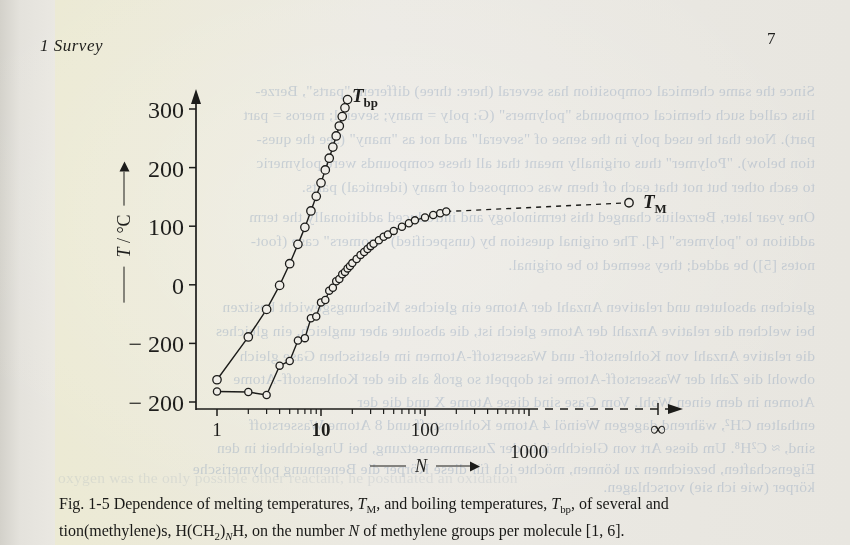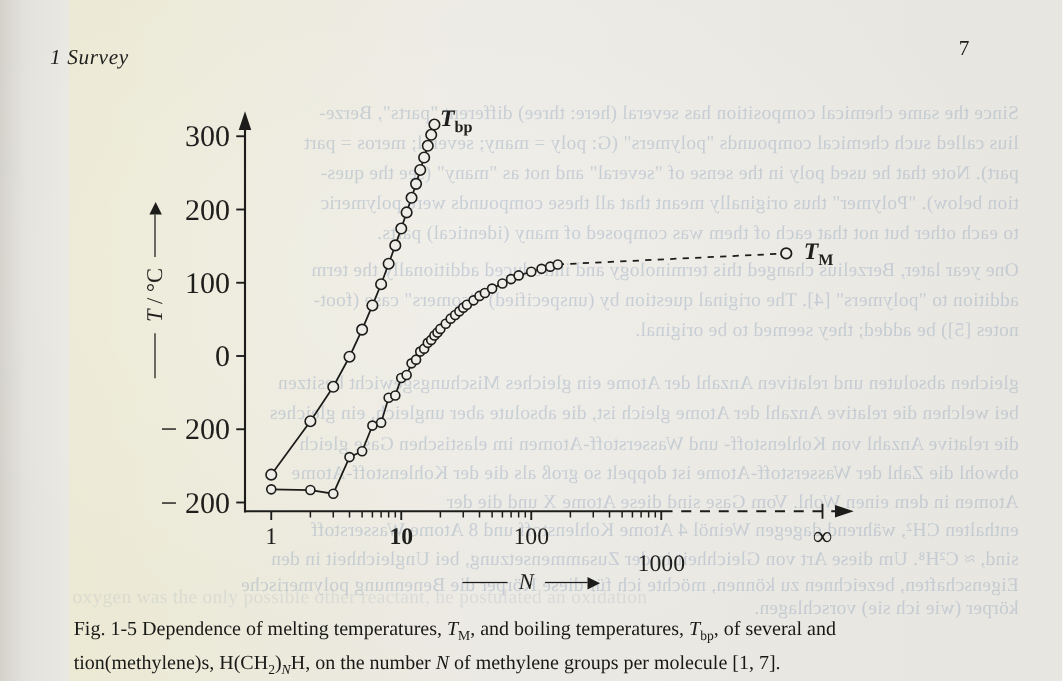--- a/index.html
+++ b/index.html
@@ -204,15 +204,15 @@
         <span class="shaft"></span>
         <span class="head"></span>
       </span>
   </div>
 
   <div class="curve-label" id="lbl-tbp" style="left:352px;top:85px"><i>T</i><sub>bp</sub></div>
   <div class="curve-label" id="lbl-tm" style="left:643px;top:191px"><i>T</i><sub>M</sub></div>
 
   <div class="caption">
     <div id="cap-line-0"><span>Fig. 1-5  Dependence of melting temperatures, </span><i>T</i><sub>M</sub><span>, and boiling temperatures, </span><i>T</i><sub>bp</sub><span>, of several and</span></div>
-    <div id="cap-line-1"><span>tion(methylene)s, H(CH</span><sub>2</sub><span>)</span><sub class="it">N</sub><span>H, on the number </span><i>N</i><span> of methylene groups per molecule [1, 7].</span></div>
+    <div id="cap-line-1"><span>tion(methylene)s, H(CH</span><sub>2</sub><span>)</span><sub class="it">N</sub><span>H, on the number </span><i>N</i><span> of methylene groups per molecule [1, 6].</span></div>
   </div>
 </div>
 
 </body></html>

